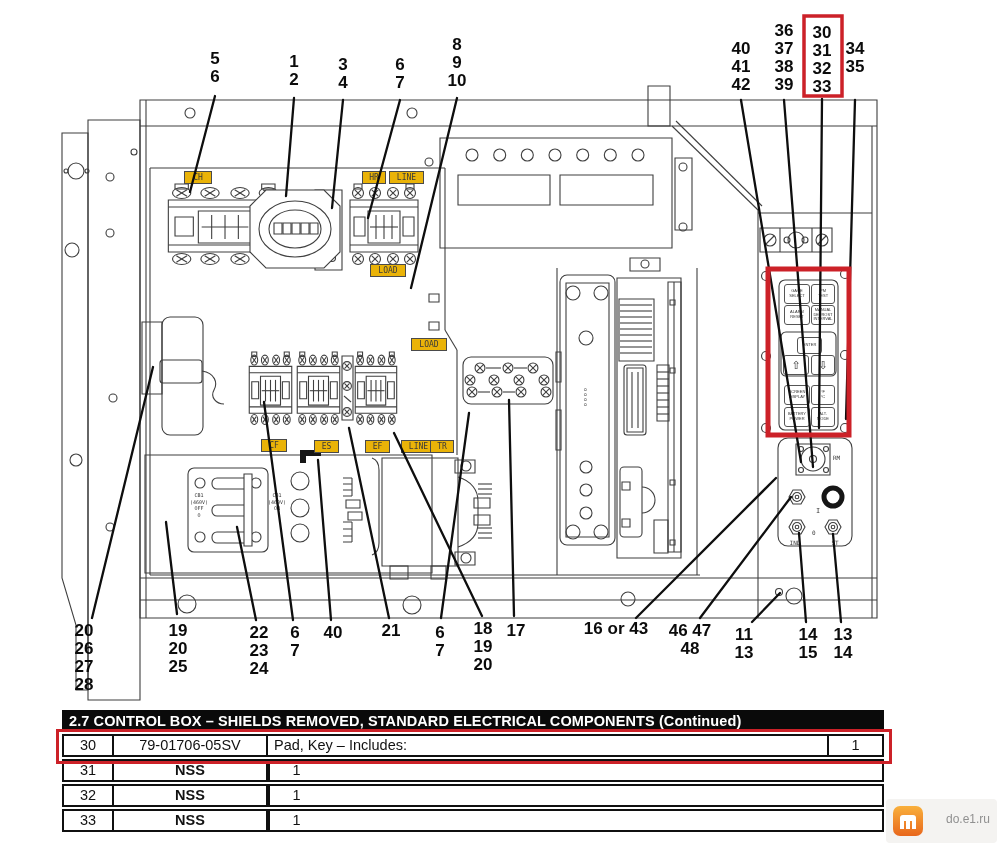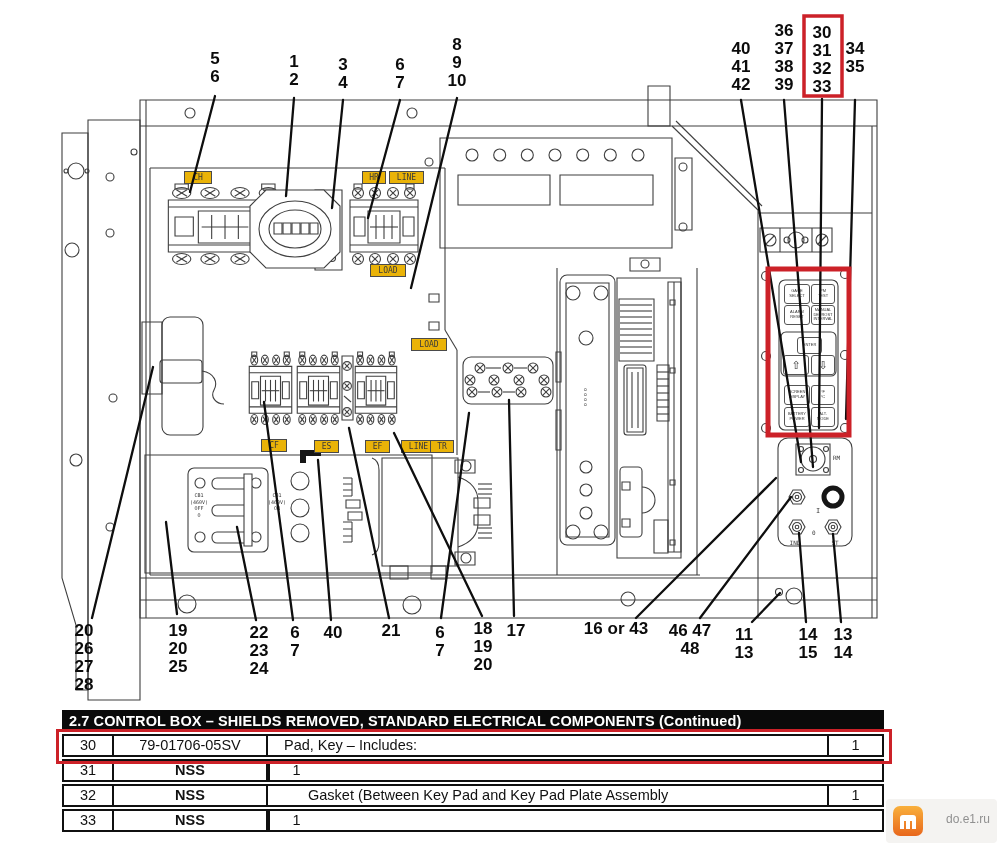--- a/index.html
+++ b/index.html
@@ -24,21 +24,21 @@
   .karrow{font-size:11px;line-height:11px;}
   .rot90{transform:rotate(90deg);letter-spacing:2px;}
   
   .t-wrap{position:absolute;left:62px;top:710px;width:822px;z-index:4;}
   .t-title{background:#0a0a0a;color:#fff;font-weight:bold;font-size:14.5px;height:22px;
            line-height:22px;padding-left:7px;letter-spacing:.1px;}
   .t-row{display:flex;border:2px solid #101010;margin-top:2px;height:19px;font-size:14.5px;
          line-height:19px;background:#fff;}
   .c-item{width:48px;text-align:center;border-right:2px solid #101010;}
   .c-part{width:152px;text-align:center;border-right:2px solid #101010;}
-  .c-desc{flex:1;padding-left:16px;white-space:nowrap;overflow:hidden;}
+  .c-desc{flex:1;padding-left:6px;white-space:nowrap;overflow:hidden;}
   .c-desc.indent{padding-left:40px;}
   .c-qty{width:53px;text-align:center;border-left:2px solid #101010;}
   .bold{font-weight:bold;}
   .row-hl{position:absolute;left:56px;top:729px;width:830px;height:29px;border:3px solid #cc2128;z-index:5;}
   
   .watermark{position:absolute;left:886px;top:799px;width:111px;height:44px;background:#f4f3f1;
              border-radius:4px;z-index:6;}
   .wm-icon{position:absolute;left:7px;top:7px;width:30px;height:30px;border-radius:7px;
            background:linear-gradient(180deg,#f9b03c,#e8671c);}
   .wm-cap{position:absolute;left:7px;top:9px;width:16px;height:6px;background:#fff;border-radius:3px 3px 0 0;}
@@ -480,21 +480,20 @@
       <div class="c-qty">1</div>
     </div>
     <div class="t-row">
       <div class="c-item">31</div>
       <div class="c-part bold">NSS</div>
       <div class="c-qty">1</div>
     </div>
     <div class="t-row">
       <div class="c-item">32</div>
       <div class="c-part bold">NSS</div>
-      <div class="c-desc indent">Gasket (Between Key Pad  and Key Pad Plate Assembly</div>
       <div class="c-qty">1</div>
     </div>
     <div class="t-row">
       <div class="c-item">33</div>
       <div class="c-part bold">NSS</div>
       <div class="c-qty">1</div>
     </div>
   </div>
   <div class="row-hl"></div>
 

